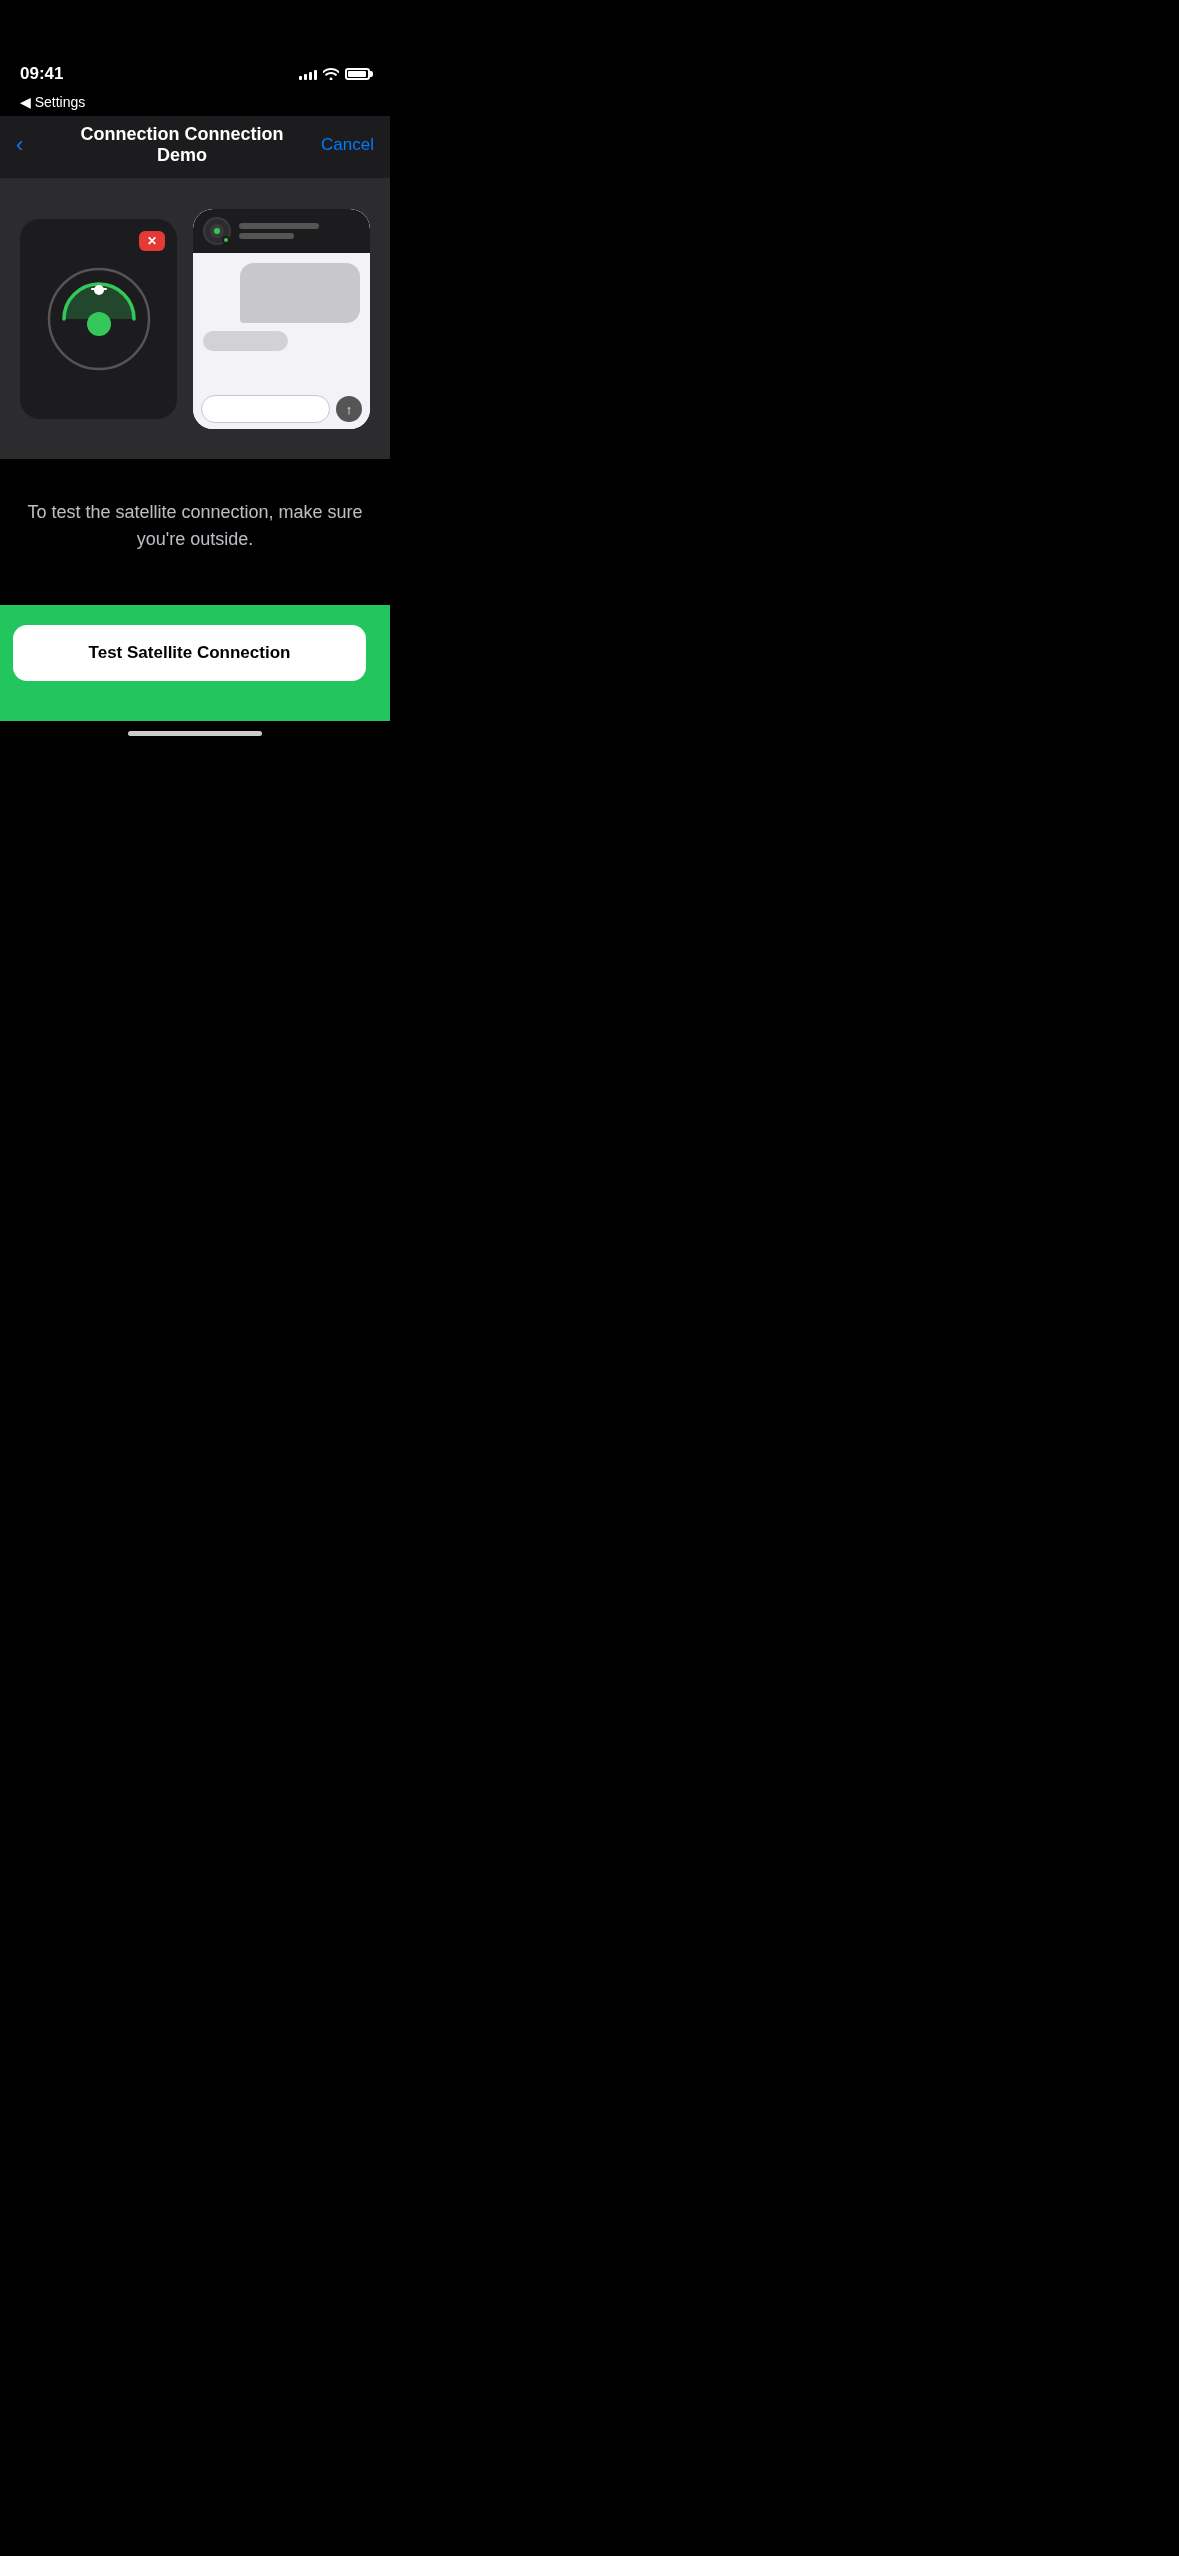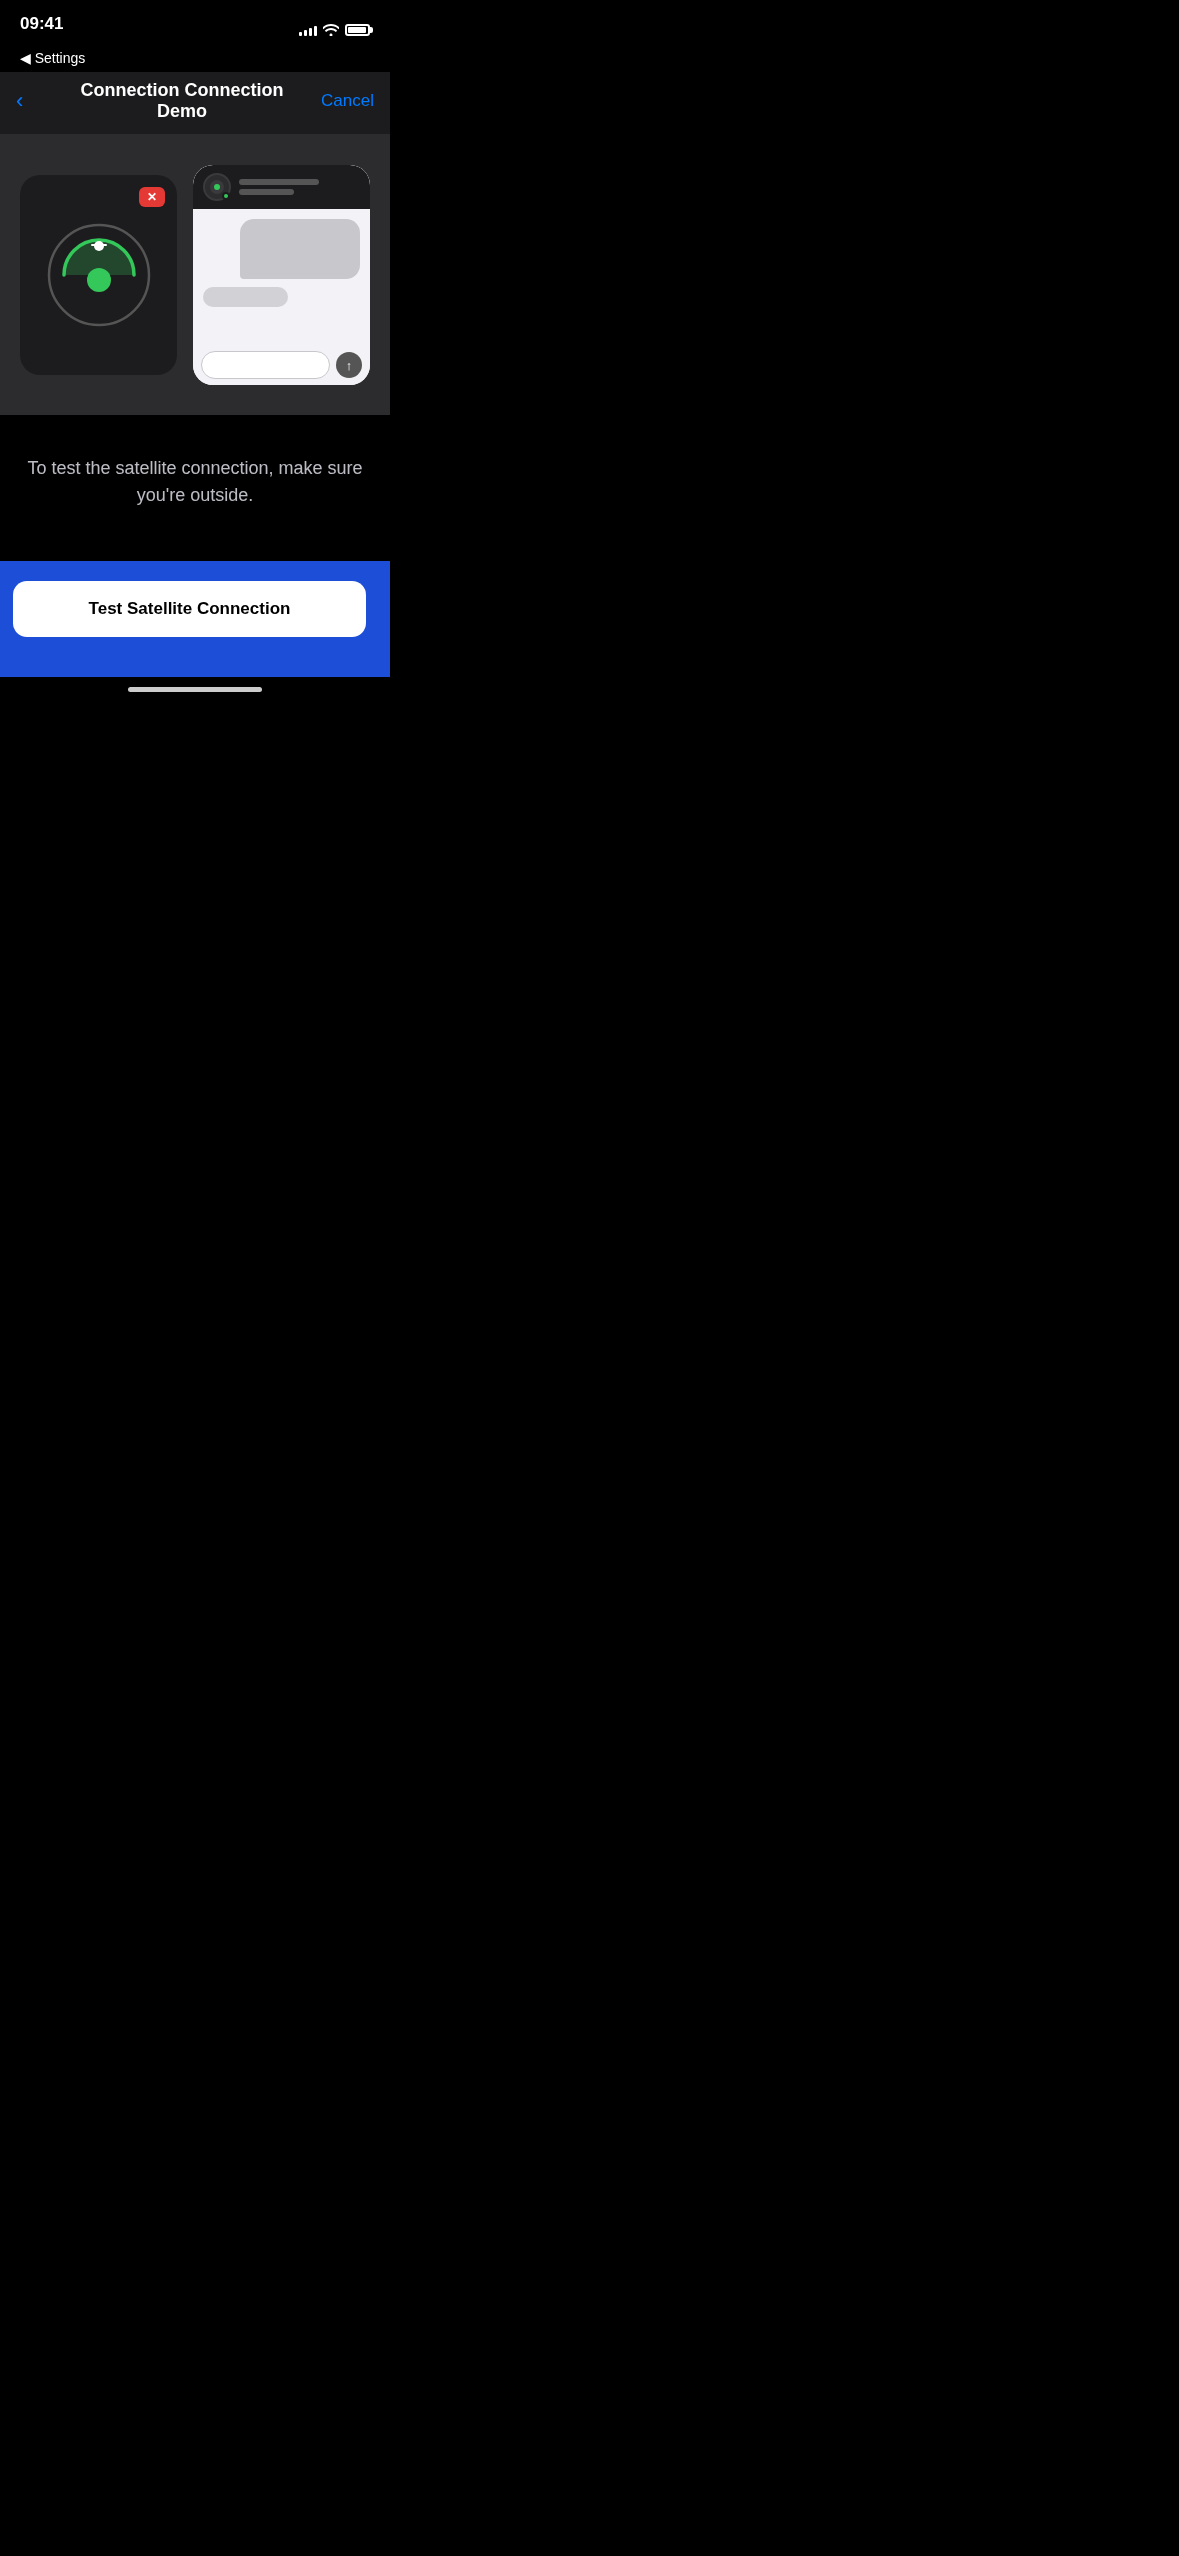--- a/index.html
+++ b/index.html
@@ -11,22 +11,24 @@
       background: #000;
       font-family: -apple-system, 'SF Pro Display', 'Helvetica Neue', Arial, sans-serif;
       color: #fff;
       overflow-x: hidden;
     }
 
     
     .status-bar {
       display: flex;
       justify-content: space-between;
+      align-items: center;
       padding: 14px 20px 4px 20px;
       height: 50px;
+      margin-top: 44px;
     }
     .status-time {
       font-size: 17px;
       font-weight: 600;
       color: #fff;
       letter-spacing: 0;
     }
     .status-icons {
       display: flex;
       align-items: center;
@@ -288,21 +290,21 @@
     }
     .content-body-2 {
       font-size: 16px;
       font-weight: 400;
       line-height: 1.5;
       color: #ebebf5cc;
     }
 
     
     .cta-section {
-      background: #1d4ed8;
+      background: #22c55e;
       padding: 20px 24px 40px 13px;
     }
     .cta-button {
       width: 100%;
       background: #fff;
       color: #000;
       font-size: 17px;
       font-weight: 600;
       border: none;
       border-radius: 14px;

